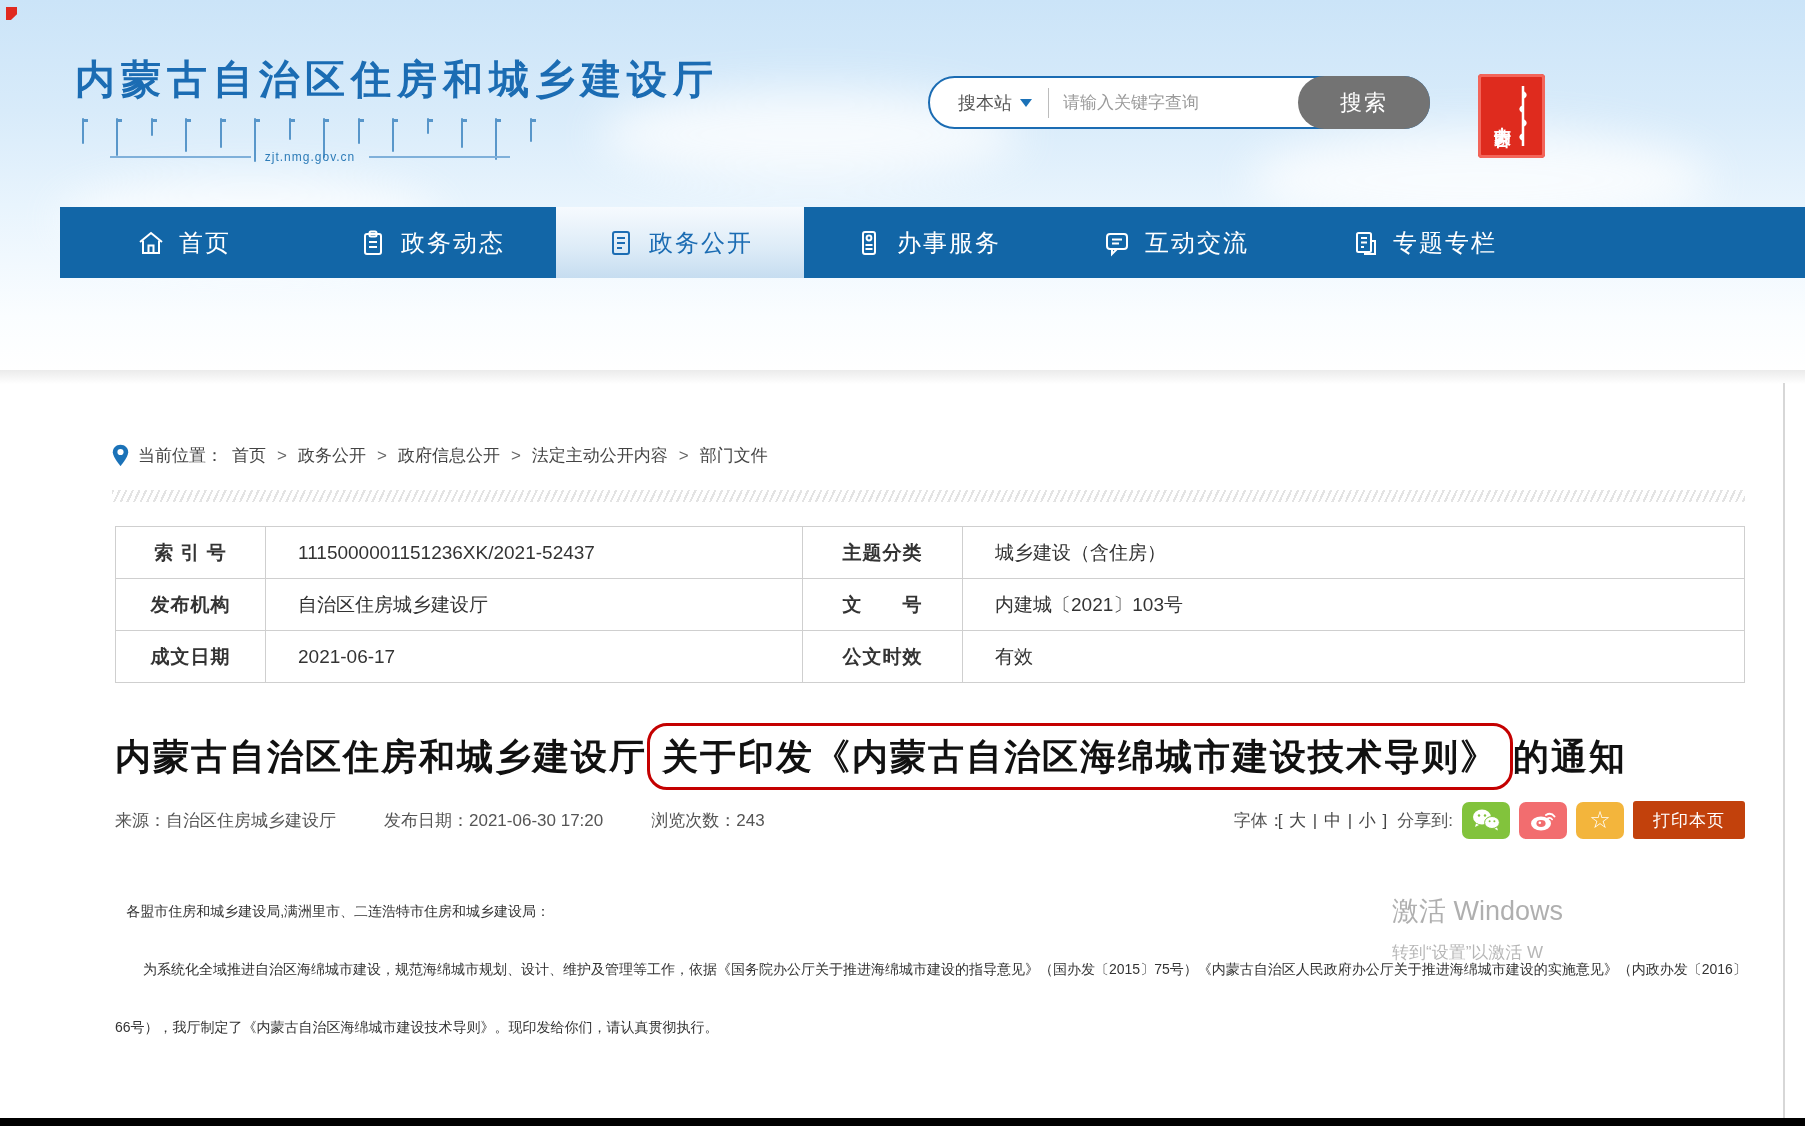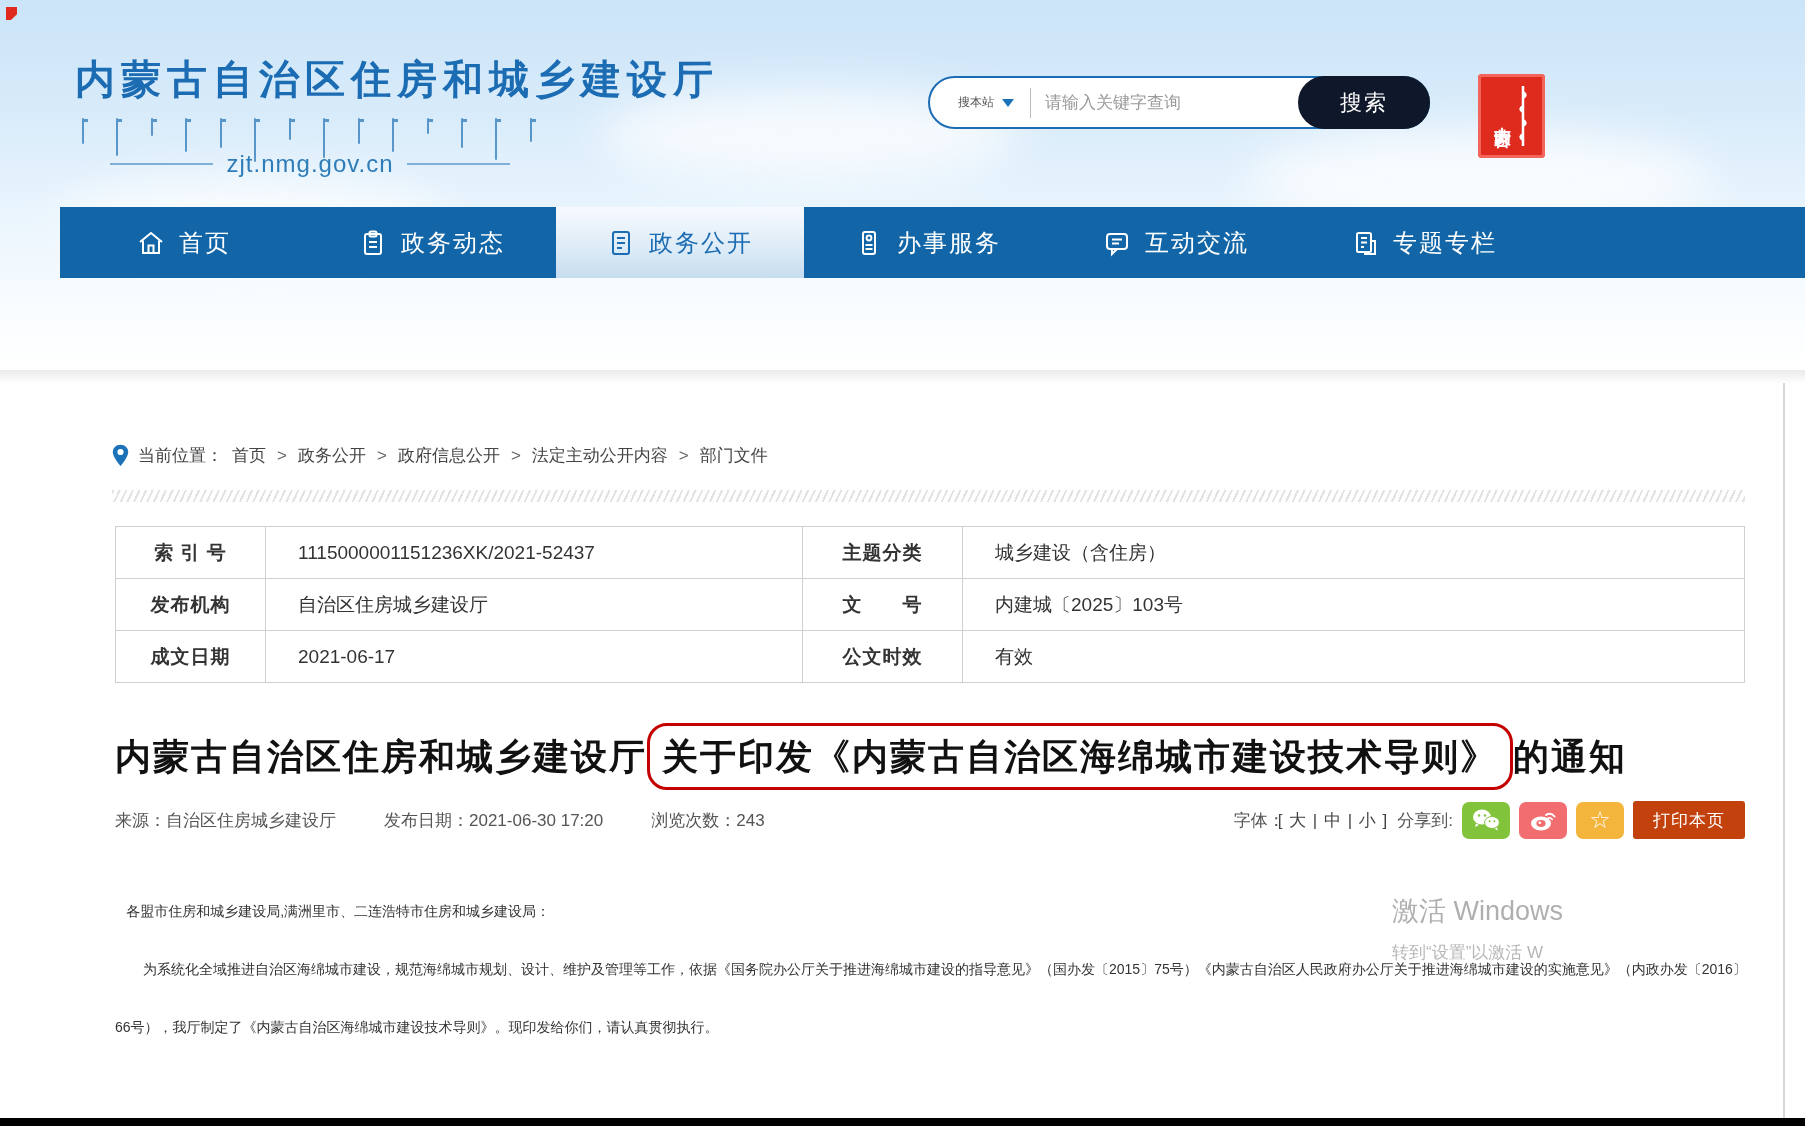--- a/index.html
+++ b/index.html
@@ -18,34 +18,34 @@
 
   
   .site-name { position:absolute; left:75px; top:52px; font-size:40px; font-weight:bold;
          color:#1b6cb3; letter-spacing:6px; }
   .mg-row { position:absolute; left:82px; top:118px; width:450px; height:50px;
          display:flex; align-items:flex-start; justify-content:space-between; }
   .mg-stroke { position:relative; width:2px; background:#4288c2; opacity:.85; border-radius:1px; }
   .mg-stroke::after { content:""; position:absolute; top:1px; left:2px; width:4px; height:3px; background:#4288c2; }
   .url-row { position:absolute; left:110px; top:150px; width:400px; display:flex; align-items:center; gap:14px; }
   .url-row .rule { flex:1; height:2px; background:#7fb0da; }
-  .site-url { color:#2e7cb8; font-size:24px; letter-spacing:1px;text-align:right; }
+  .site-url { color:#2e7cb8; font-size:12px; letter-spacing:1px;text-align:right; }
 
   
   .search-pill { position:absolute; left:928px; top:76px; width:502px; height:53px;
          background:#fff; border:2px solid #1b6cb3; border-radius:27px; display:flex; align-items:center; }
   .search-scope { display:flex; align-items:center; gap:8px; padding:0 16px 0 28px; cursor:pointer; }
-  .search-scope .scope-label { font-size:12px; color:#555; }
+  .search-scope .scope-label { font-size:18px; color:#555; }
   .caret-down { width:0; height:0; border-left:6px solid transparent; border-right:6px solid transparent;
          border-top:8px solid #1b72b8; }
   .search-divider { width:1px; height:30px; background:#bcbcbc; }
   .search-input { flex:1; border:none; outline:none; font-size:17px; color:#333; padding:0 14px;
          background:transparent; font-family:inherit; }
   .search-input::placeholder { color:#9a9a9a; }
-  .search-btn { position:absolute; right:-2px; top:-2px; height:53px; width:132px; background:#0f172a;
+  .search-btn { position:absolute; right:-2px; top:-2px; height:53px; width:132px; background:#737373;
          border:none; border-radius:27px; color:#fff; font-size:22px; letter-spacing:2px; cursor:pointer; font-family:inherit; }
   .seal { position:absolute; left:1478px; top:74px; width:67px; height:84px; background:#df2b1e;
          border-radius:4px; box-shadow:inset 0 0 0 3px #f3655a; display:flex; align-items:center; justify-content:center; gap:6px; }
   .seal .seal-col { writing-mode:vertical-rl; color:#fff; font-size:17px; font-weight:bold; line-height:1; letter-spacing:2px; }
   .seal svg { display:block; }
 
   
   .nav { position:absolute; left:60px; top:207px; width:1745px; height:71px; background:#1266a7; display:flex; }
   .nav-item { width:248px; height:71px; display:flex; align-items:center; justify-content:center; gap:14px;
          color:#fff; font-size:24px; letter-spacing:2px; cursor:pointer; }
@@ -223,21 +223,21 @@
         <tr>
       <td class="tbl-label">索 引 号</td>
       <td class="tbl-value1">1115000001151236XK/2021-52437</td>
       <td class="tbl-label2">主题分类</td>
       <td class="tbl-value2">城乡建设（含住房）</td>
     </tr>
     <tr>
       <td class="tbl-label">发布机构</td>
       <td class="tbl-value1">自治区住房城乡建设厅</td>
       <td class="tbl-label2">文　　号</td>
-      <td class="tbl-value2">内建城〔2025〕103号</td>
+      <td class="tbl-value2">内建城〔2021〕103号</td>
     </tr>
     <tr>
       <td class="tbl-label">成文日期</td>
       <td class="tbl-value1">2021-06-17</td>
       <td class="tbl-label2">公文时效</td>
       <td class="tbl-value2">有效</td>
     </tr>
   </tbody>
     </table>
 

